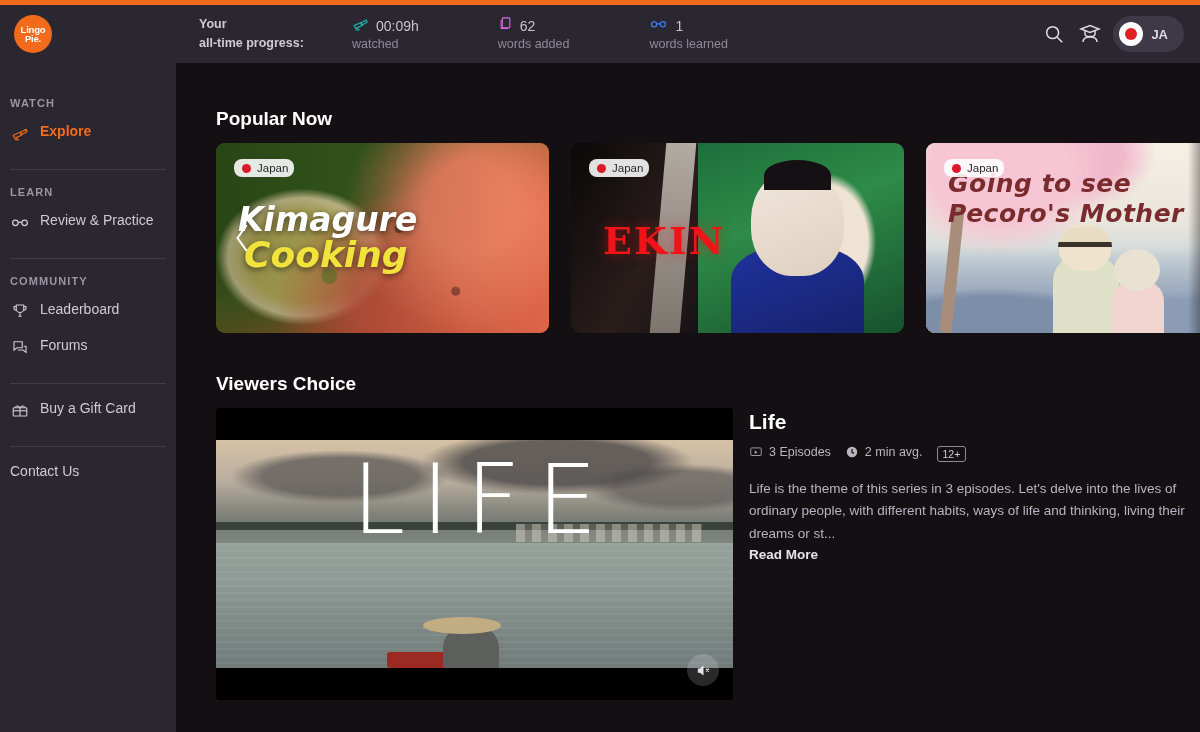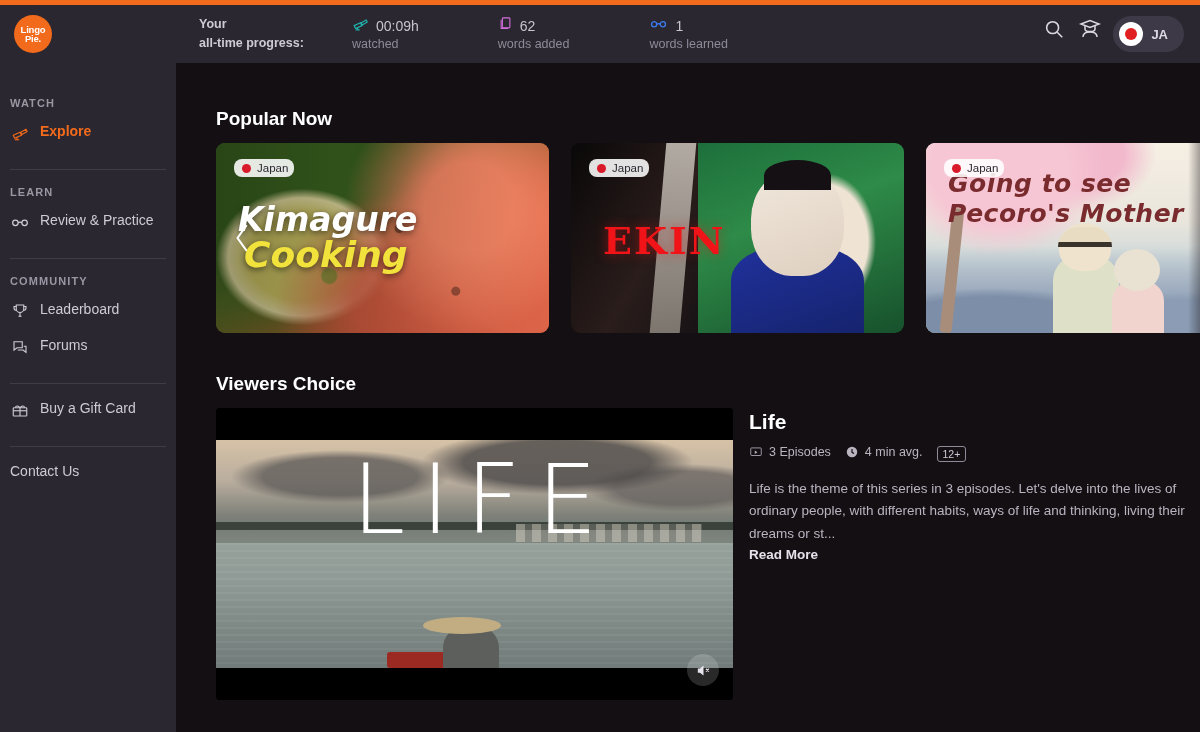--- a/index.html
+++ b/index.html
@@ -66,21 +66,21 @@
   }
   .stat { margin-left: 26px; }
   .stat-top { display: flex; align-items: center; gap: 7px; height: 17px; }
   .stat-val { font-size: 14px; color: #c8c4d0; }
   .stat-sub { font-size: 12.5px; color: #8e8a98; margin-top: 3px; }
   .stat.s1 { margin-left: 37px; }
   .stat.s2 { margin-left: 79px; }
   .stat.s3 { margin-left: 80px; }
   .header-right {
     margin-left: auto; margin-right: 16px;
-    display: flex; align-items: flex-start; gap: 10px;
+    display: flex; align-items: center; gap: 10px;
   }
   .hdr-icon { cursor: pointer; width: 26px; height: 26px; display: flex; align-items: center; justify-content: center; }
   .lang-pill {
     display: flex; align-items: center; gap: 8px;
     background: #3d3946; border-radius: 18px;
     height: 36px; padding: 0 16px 0 6px; cursor: pointer;
   }
   .flag {
     width: 24px; height: 24px; border-radius: 50%; background: #fff;
     display: flex; align-items: center; justify-content: center;
@@ -603,21 +603,21 @@
             </span>
             <span>3 Episodes</span>
           </div>
           <div class="meta-item">
             <span>
               <svg width="14" height="14" viewBox="0 0 24 24">
                   <circle cx="12" cy="12" r="9" style="fill:#b9b4c0;stroke:none"></circle>
                   <path d="M12 7v5.5l3.5 2" style="stroke:#140f13;stroke-width:2;fill:none"></path>
                 </svg>
             </span>
-            <span>4 min avg.</span>
+            <span>2 min avg.</span>
           </div>
           <div class="rating">12+</div>
         </div>
 
         <div class="vc-desc">Life is the theme of this series in 3 episodes. Let's delve into the lives of ordinary people, with different habits, ways of life and thinking, living their dreams or st...</div>
         <div class="read-more">Read More</div>
       </div>
     </div>
   </main>
 </div>

